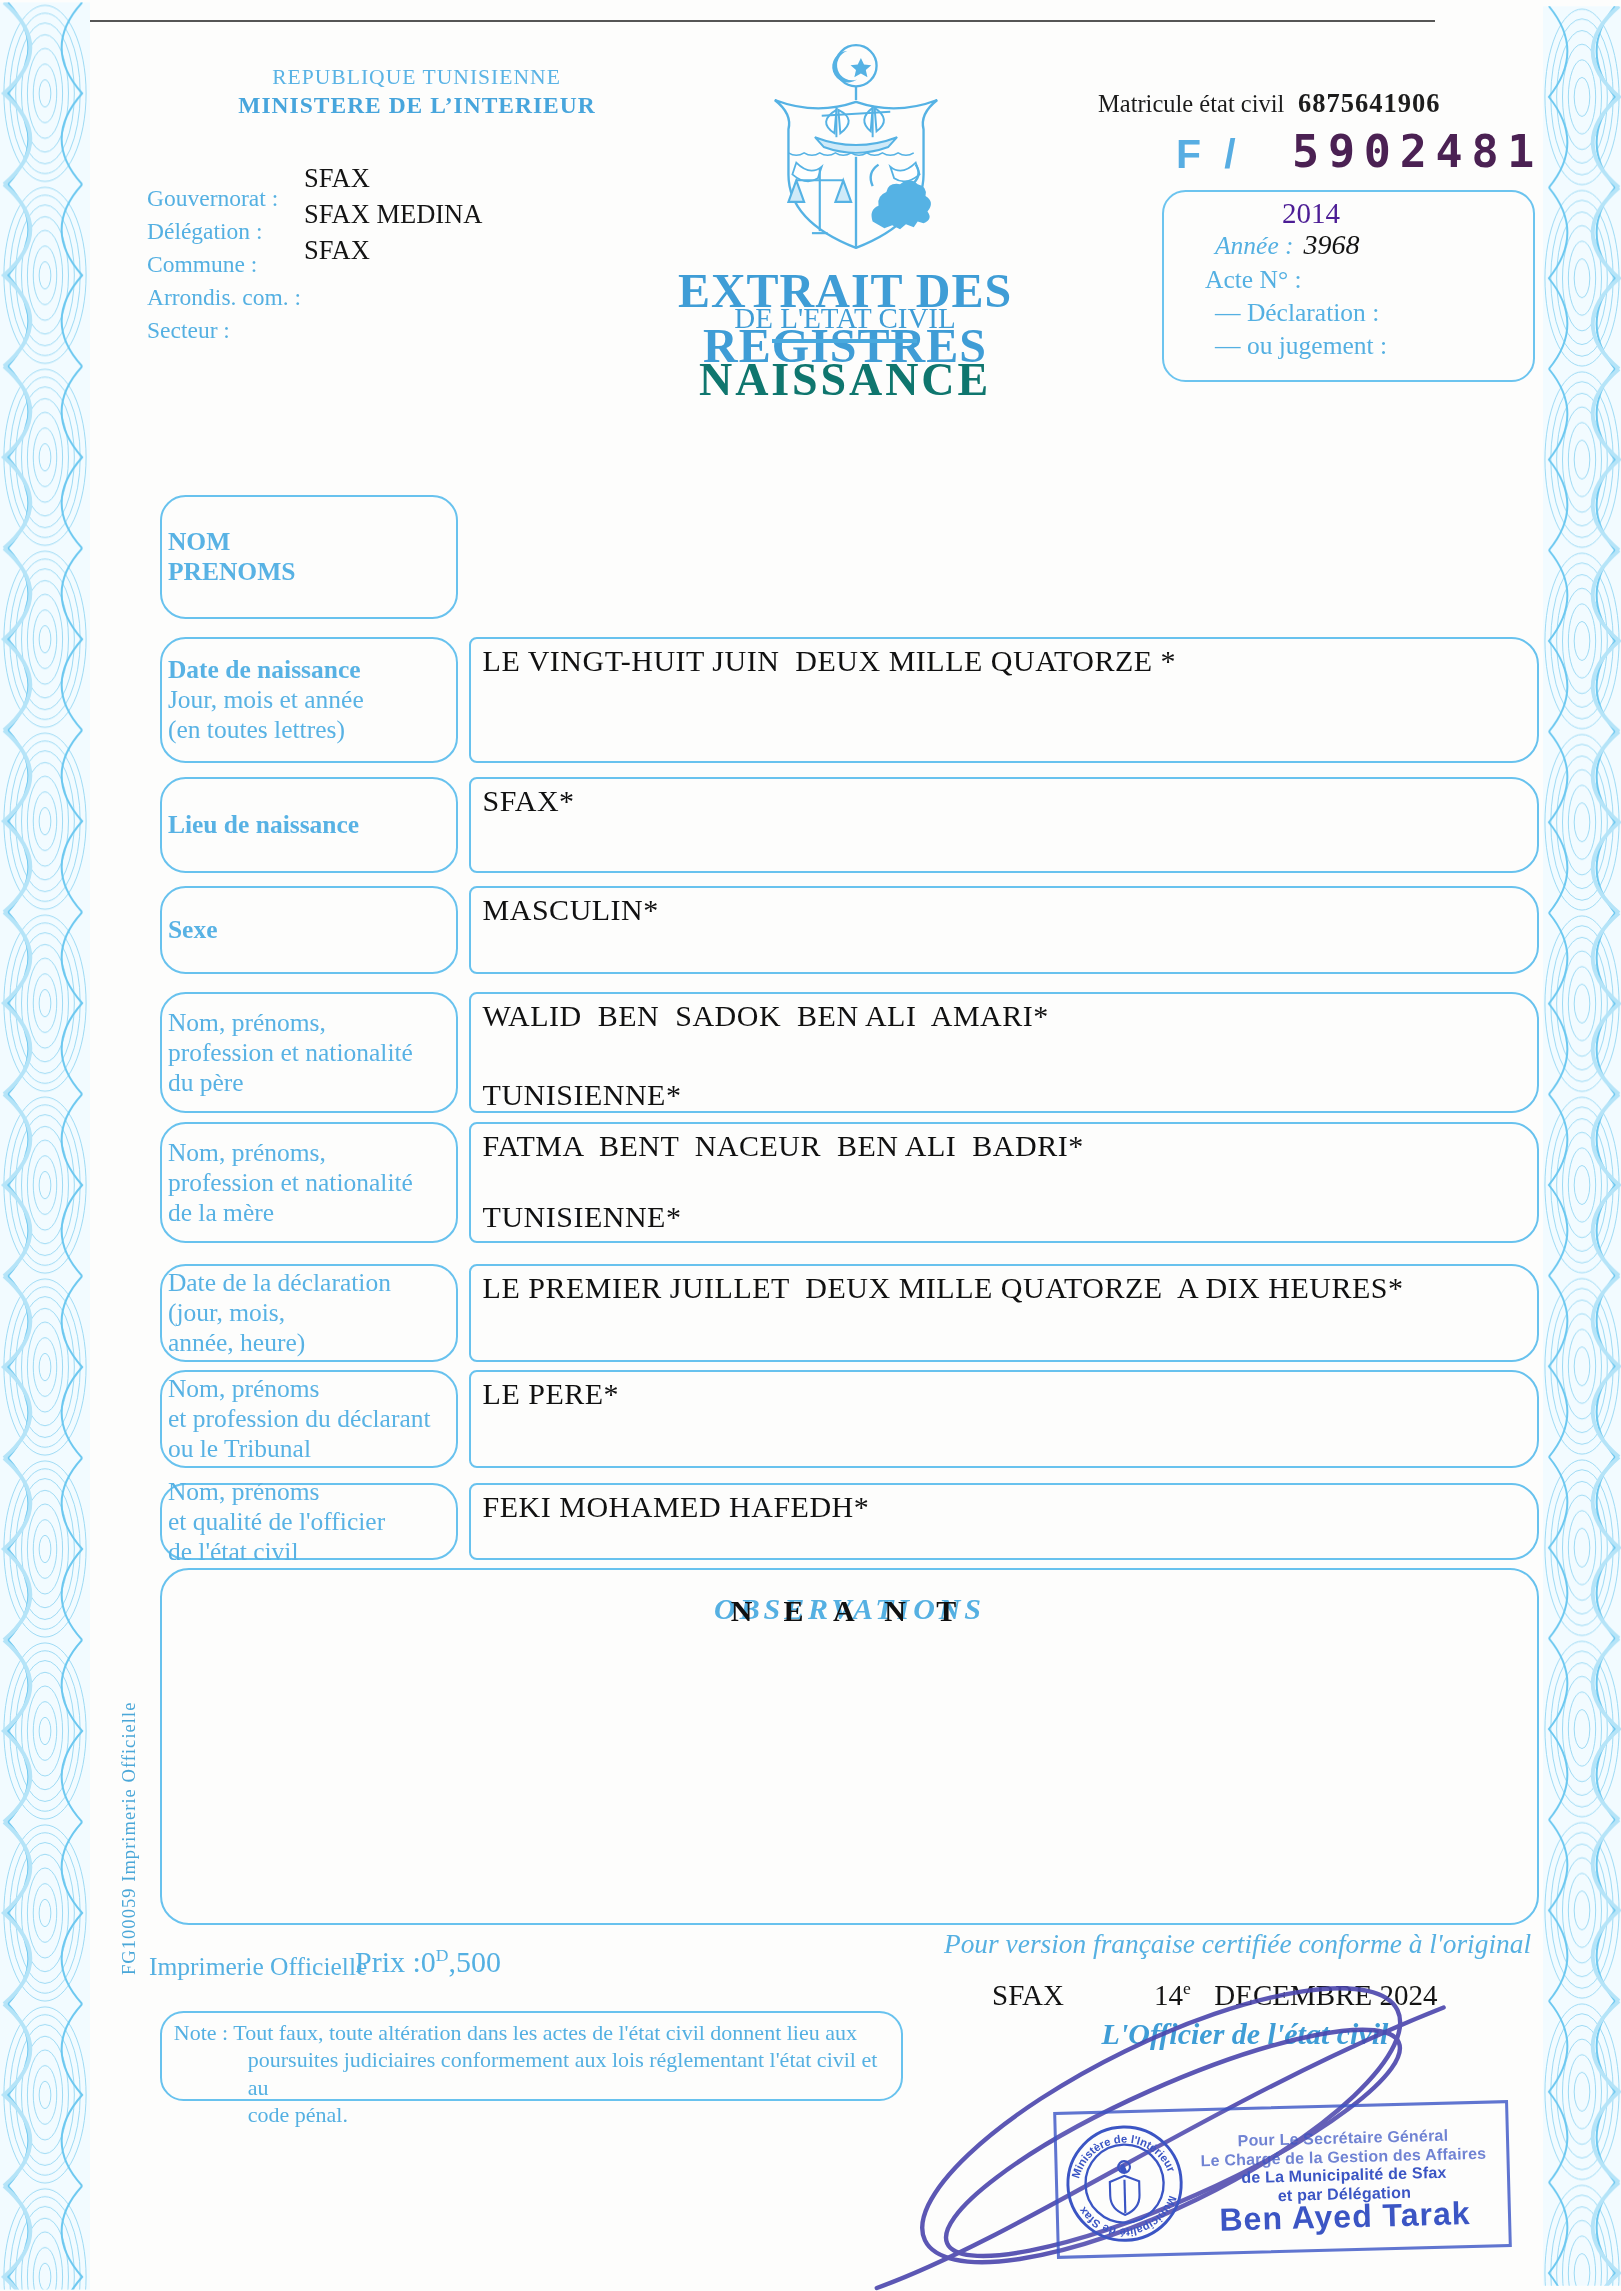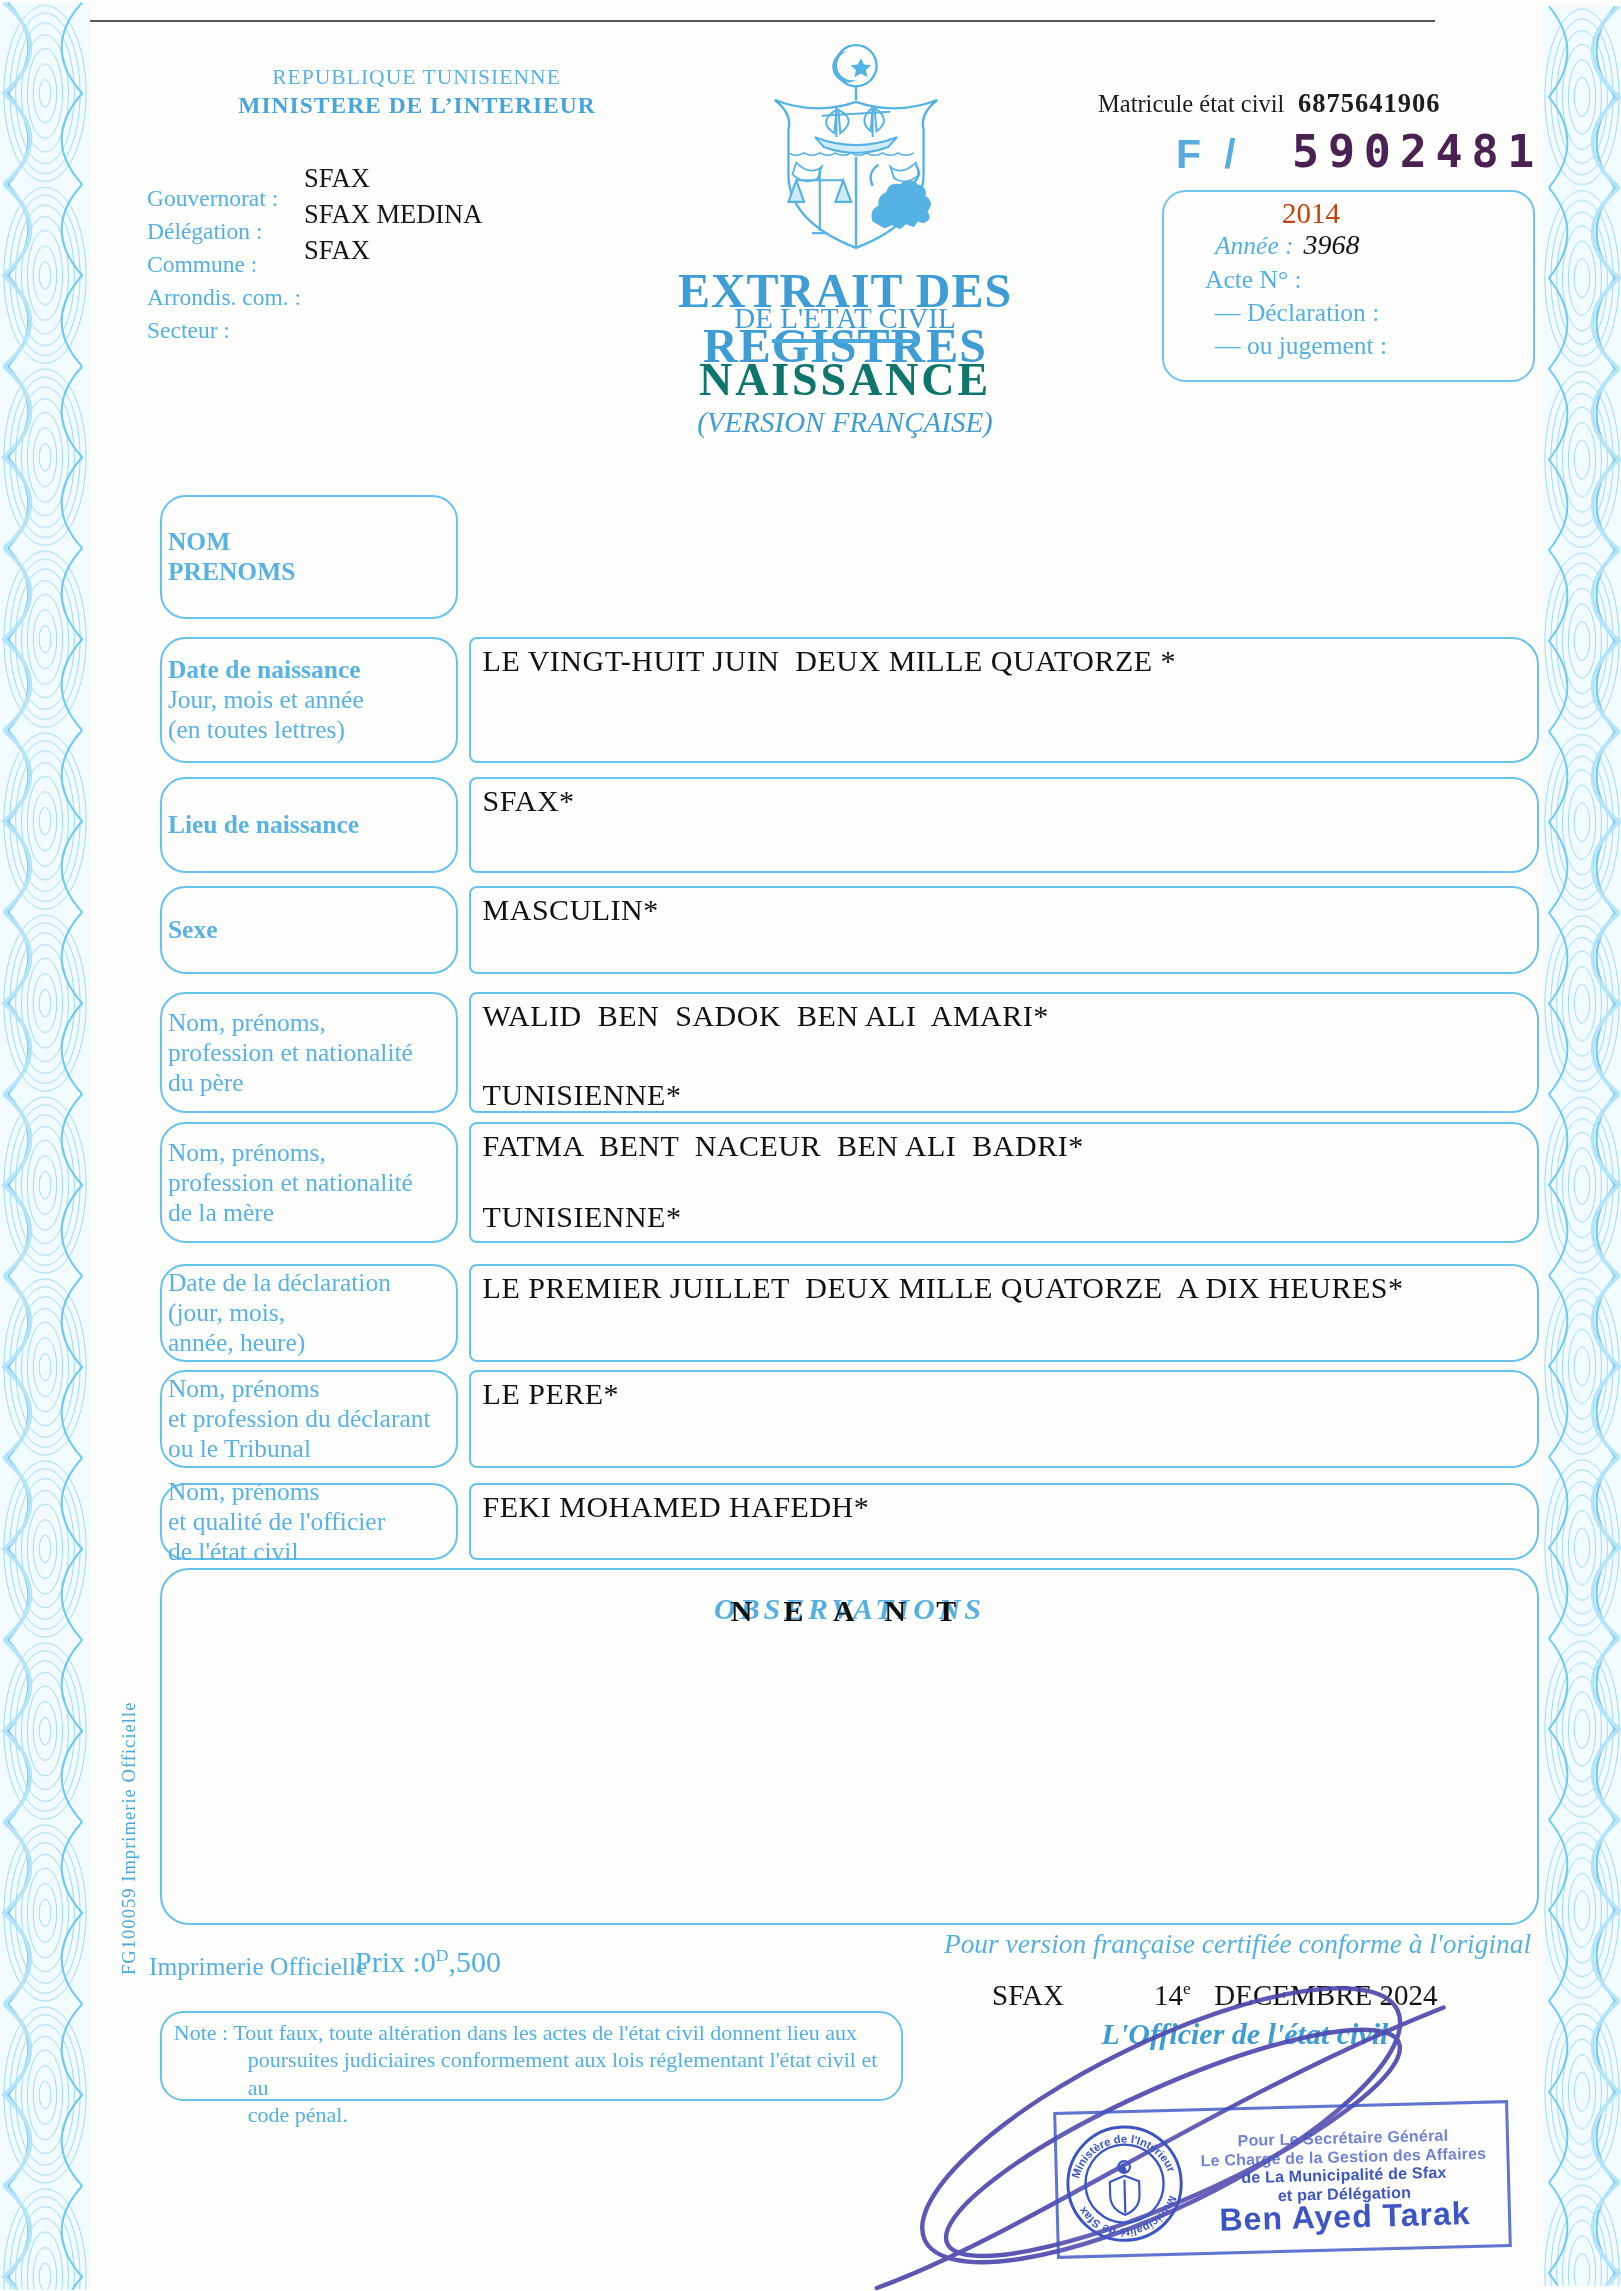--- a/index.html
+++ b/index.html
@@ -24,21 +24,21 @@
   .admin-labels{left:147px;top:182px;font-size:23.5px;line-height:33px;color:#54b0e2;}
   .admin-values{left:304px;top:161px;font-size:26.5px;line-height:35px;color:#141414;}
   .admin-values div{margin-bottom:1px;}
 
   .matricule{left:1098px;top:88px;font-size:24.5px;white-space:nowrap;}
   .matricule b{font-size:26.5px;margin-left:13.7px;letter-spacing:1px;}
   .serial-prefix{left:1176px;top:131px;font-family:"Liberation Sans",sans-serif;font-size:41px;font-weight:bold;color:#57ade2;letter-spacing:5.9px;}
   .serial-number{left:1292px;top:125px;font-family:"DejaVu Sans Mono",monospace;font-size:45px;font-weight:bold;color:#4b2153;letter-spacing:8.8px;}
 
   .acte-box{left:1162px;top:190px;width:369px;height:188px;border:2.5px solid #6cc4ef;border-radius:23.5px;}
-  .acte-year{position:absolute;left:118px;top:4.9px;font-size:29px;color:#c2410c;}
+  .acte-year{position:absolute;left:118px;top:4.9px;font-size:29px;color:#4c1d95;}
   .acte-line{position:absolute;font-size:25.5px;color:#54b0e2;white-space:nowrap;}
   .acte-annee{left:51px;top:37px;font-style:italic;}
   .acte-annee b{color:#141414;font-size:28px;font-weight:normal;margin-left:9.8px;}
   .acte-no{left:41px;top:73px;}
   .acte-decl{left:51px;top:106px;}
   .acte-jug{left:51px;top:139px;}
 
   
   .emblem{left:763px;top:39px;width:186px;height:216px;}
 
@@ -218,21 +218,20 @@
     </div>
     <div class="acte-line acte-no">Acte N° :</div>
     <div class="acte-line acte-decl">— Déclaration :</div>
     <div class="acte-line acte-jug">— ou jugement :</div>
   </div>
 
   <div class="abs t1">EXTRAIT DES REGISTRES</div>
   <div class="abs t2">DE L'ETAT CIVIL</div>
   <div class="abs t-underline"></div>
   <div class="abs t3">NAISSANCE</div>
-  <div class="abs t4">(VERSION FRANÇAISE)</div>
 
   <div class="abs form" id="formTable">
     <div class="obs-box">
       <div class="obs-head">
         <div class="o1">OBSERVATIONS</div>
         <div class="o2">N E A N T</div>
       </div>
     </div>
   <div class="frow" style="top: 0px; height: 124px;">
         <div class="flabel">

